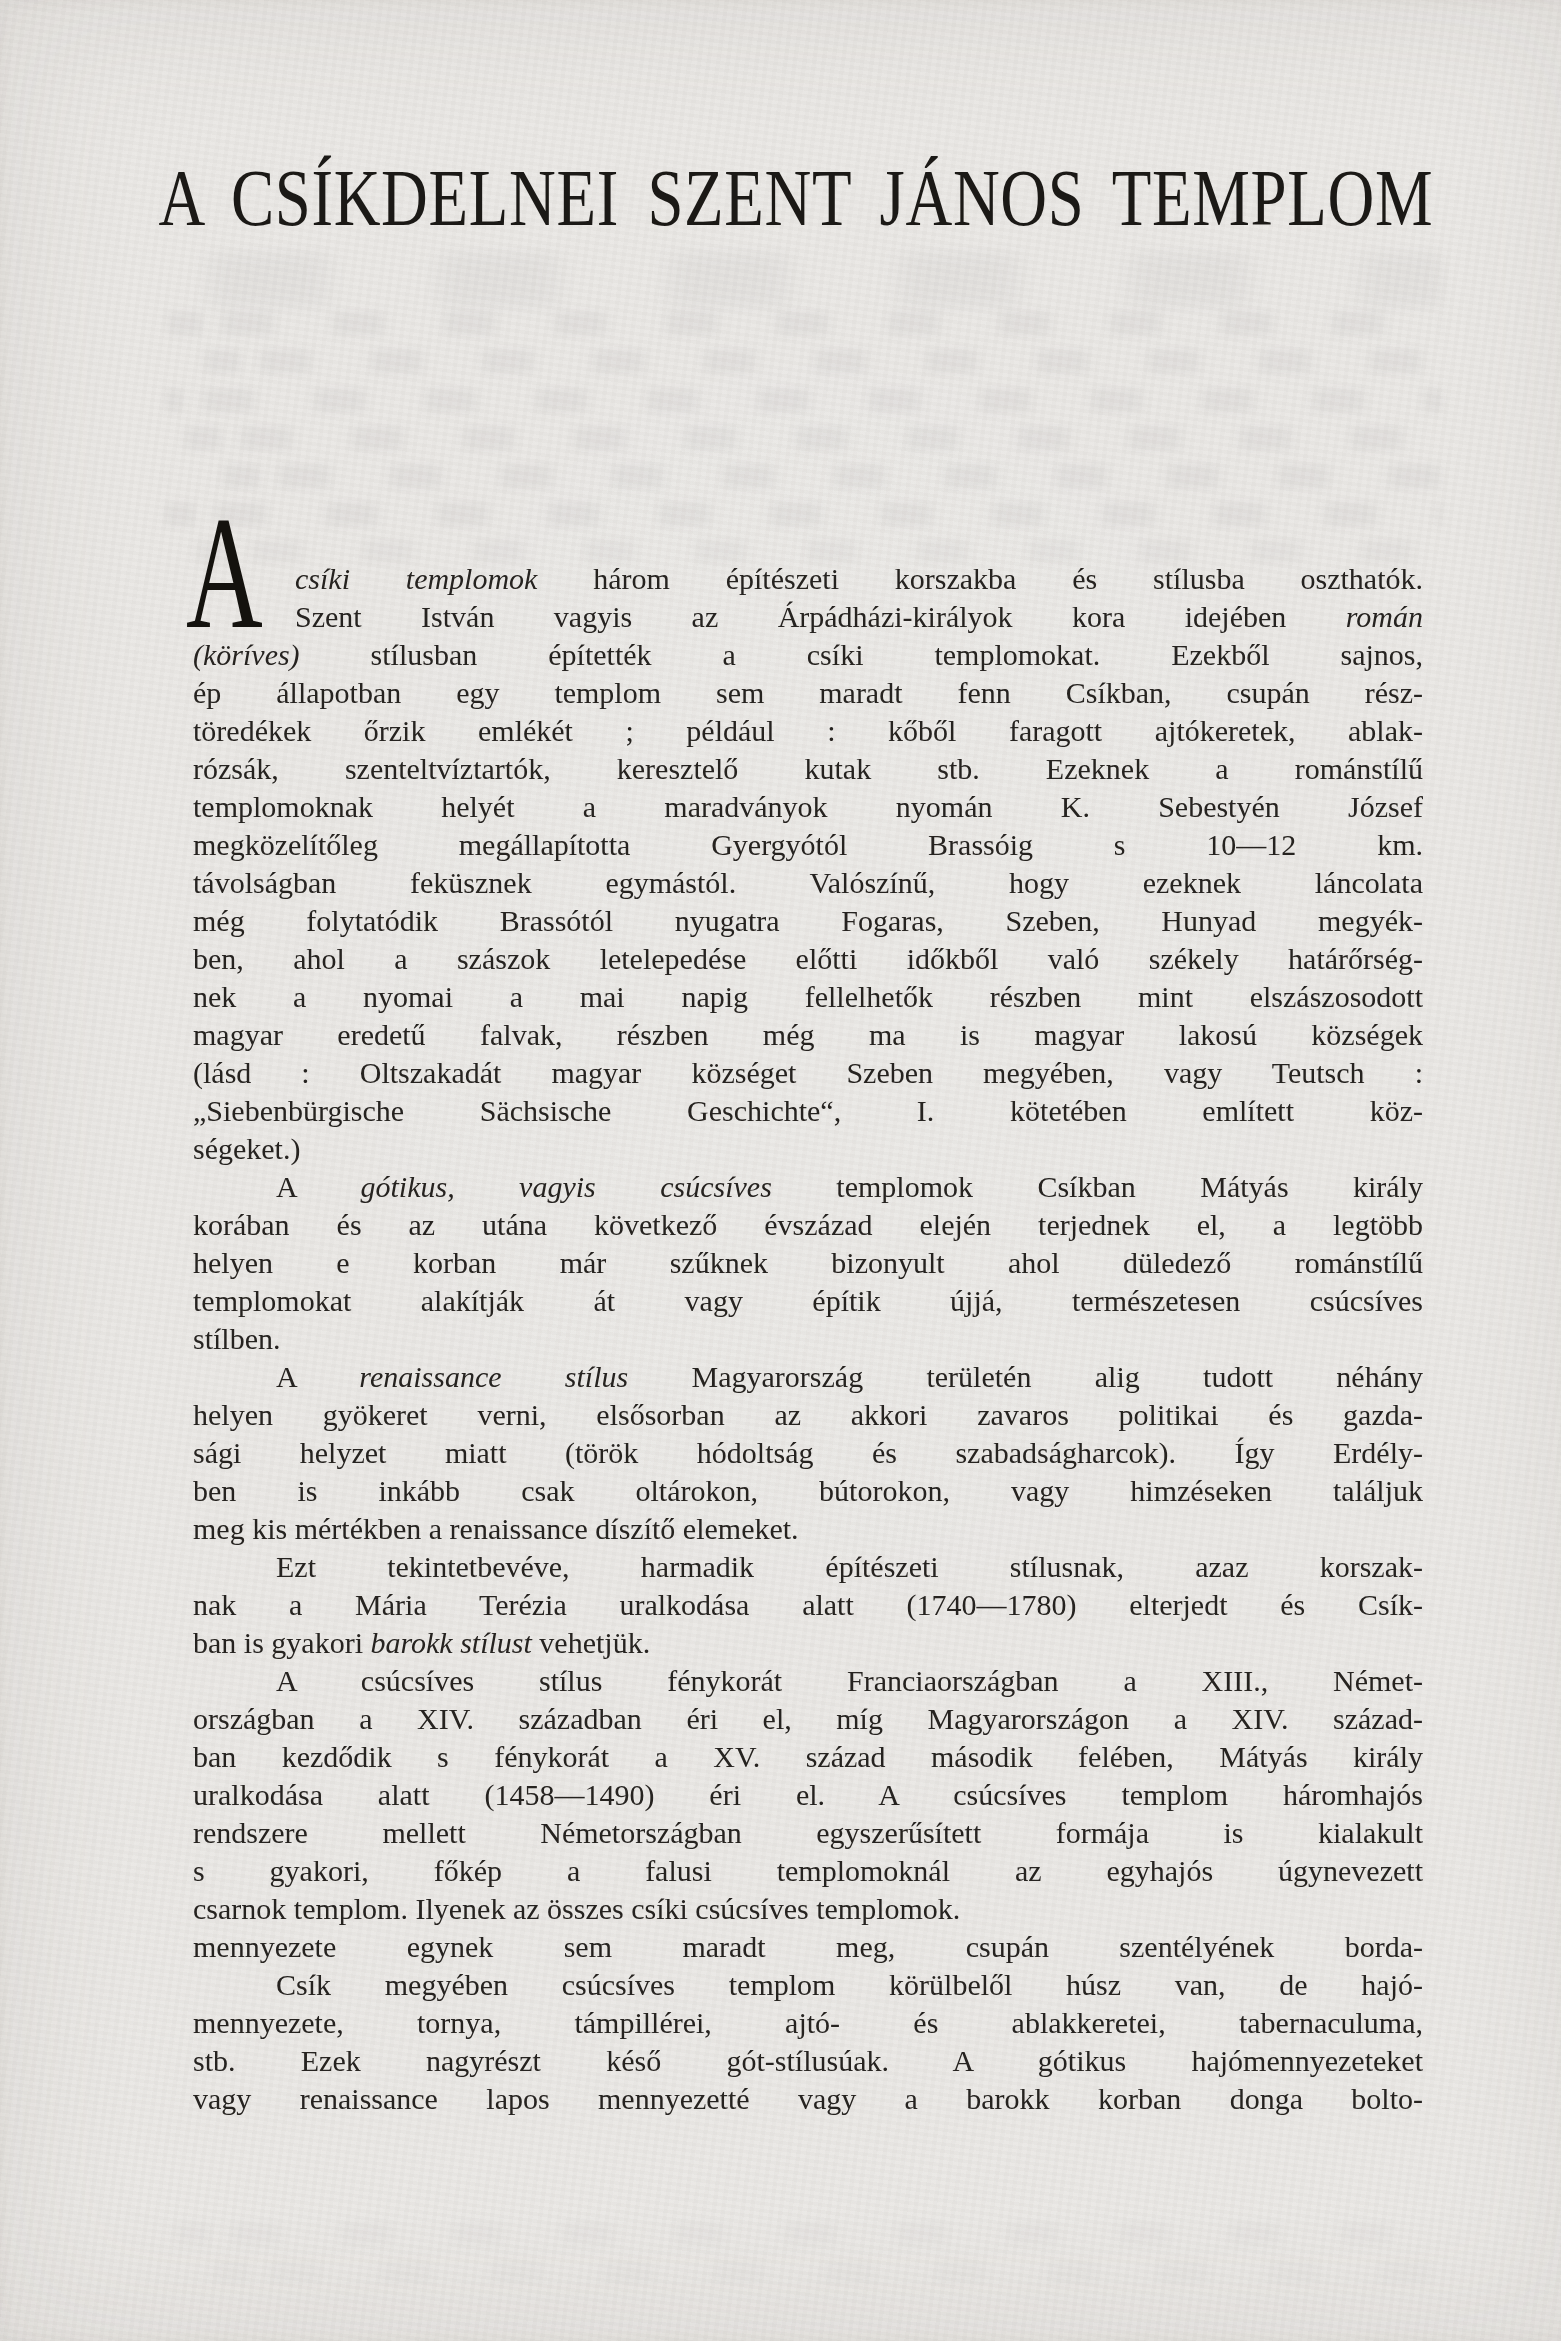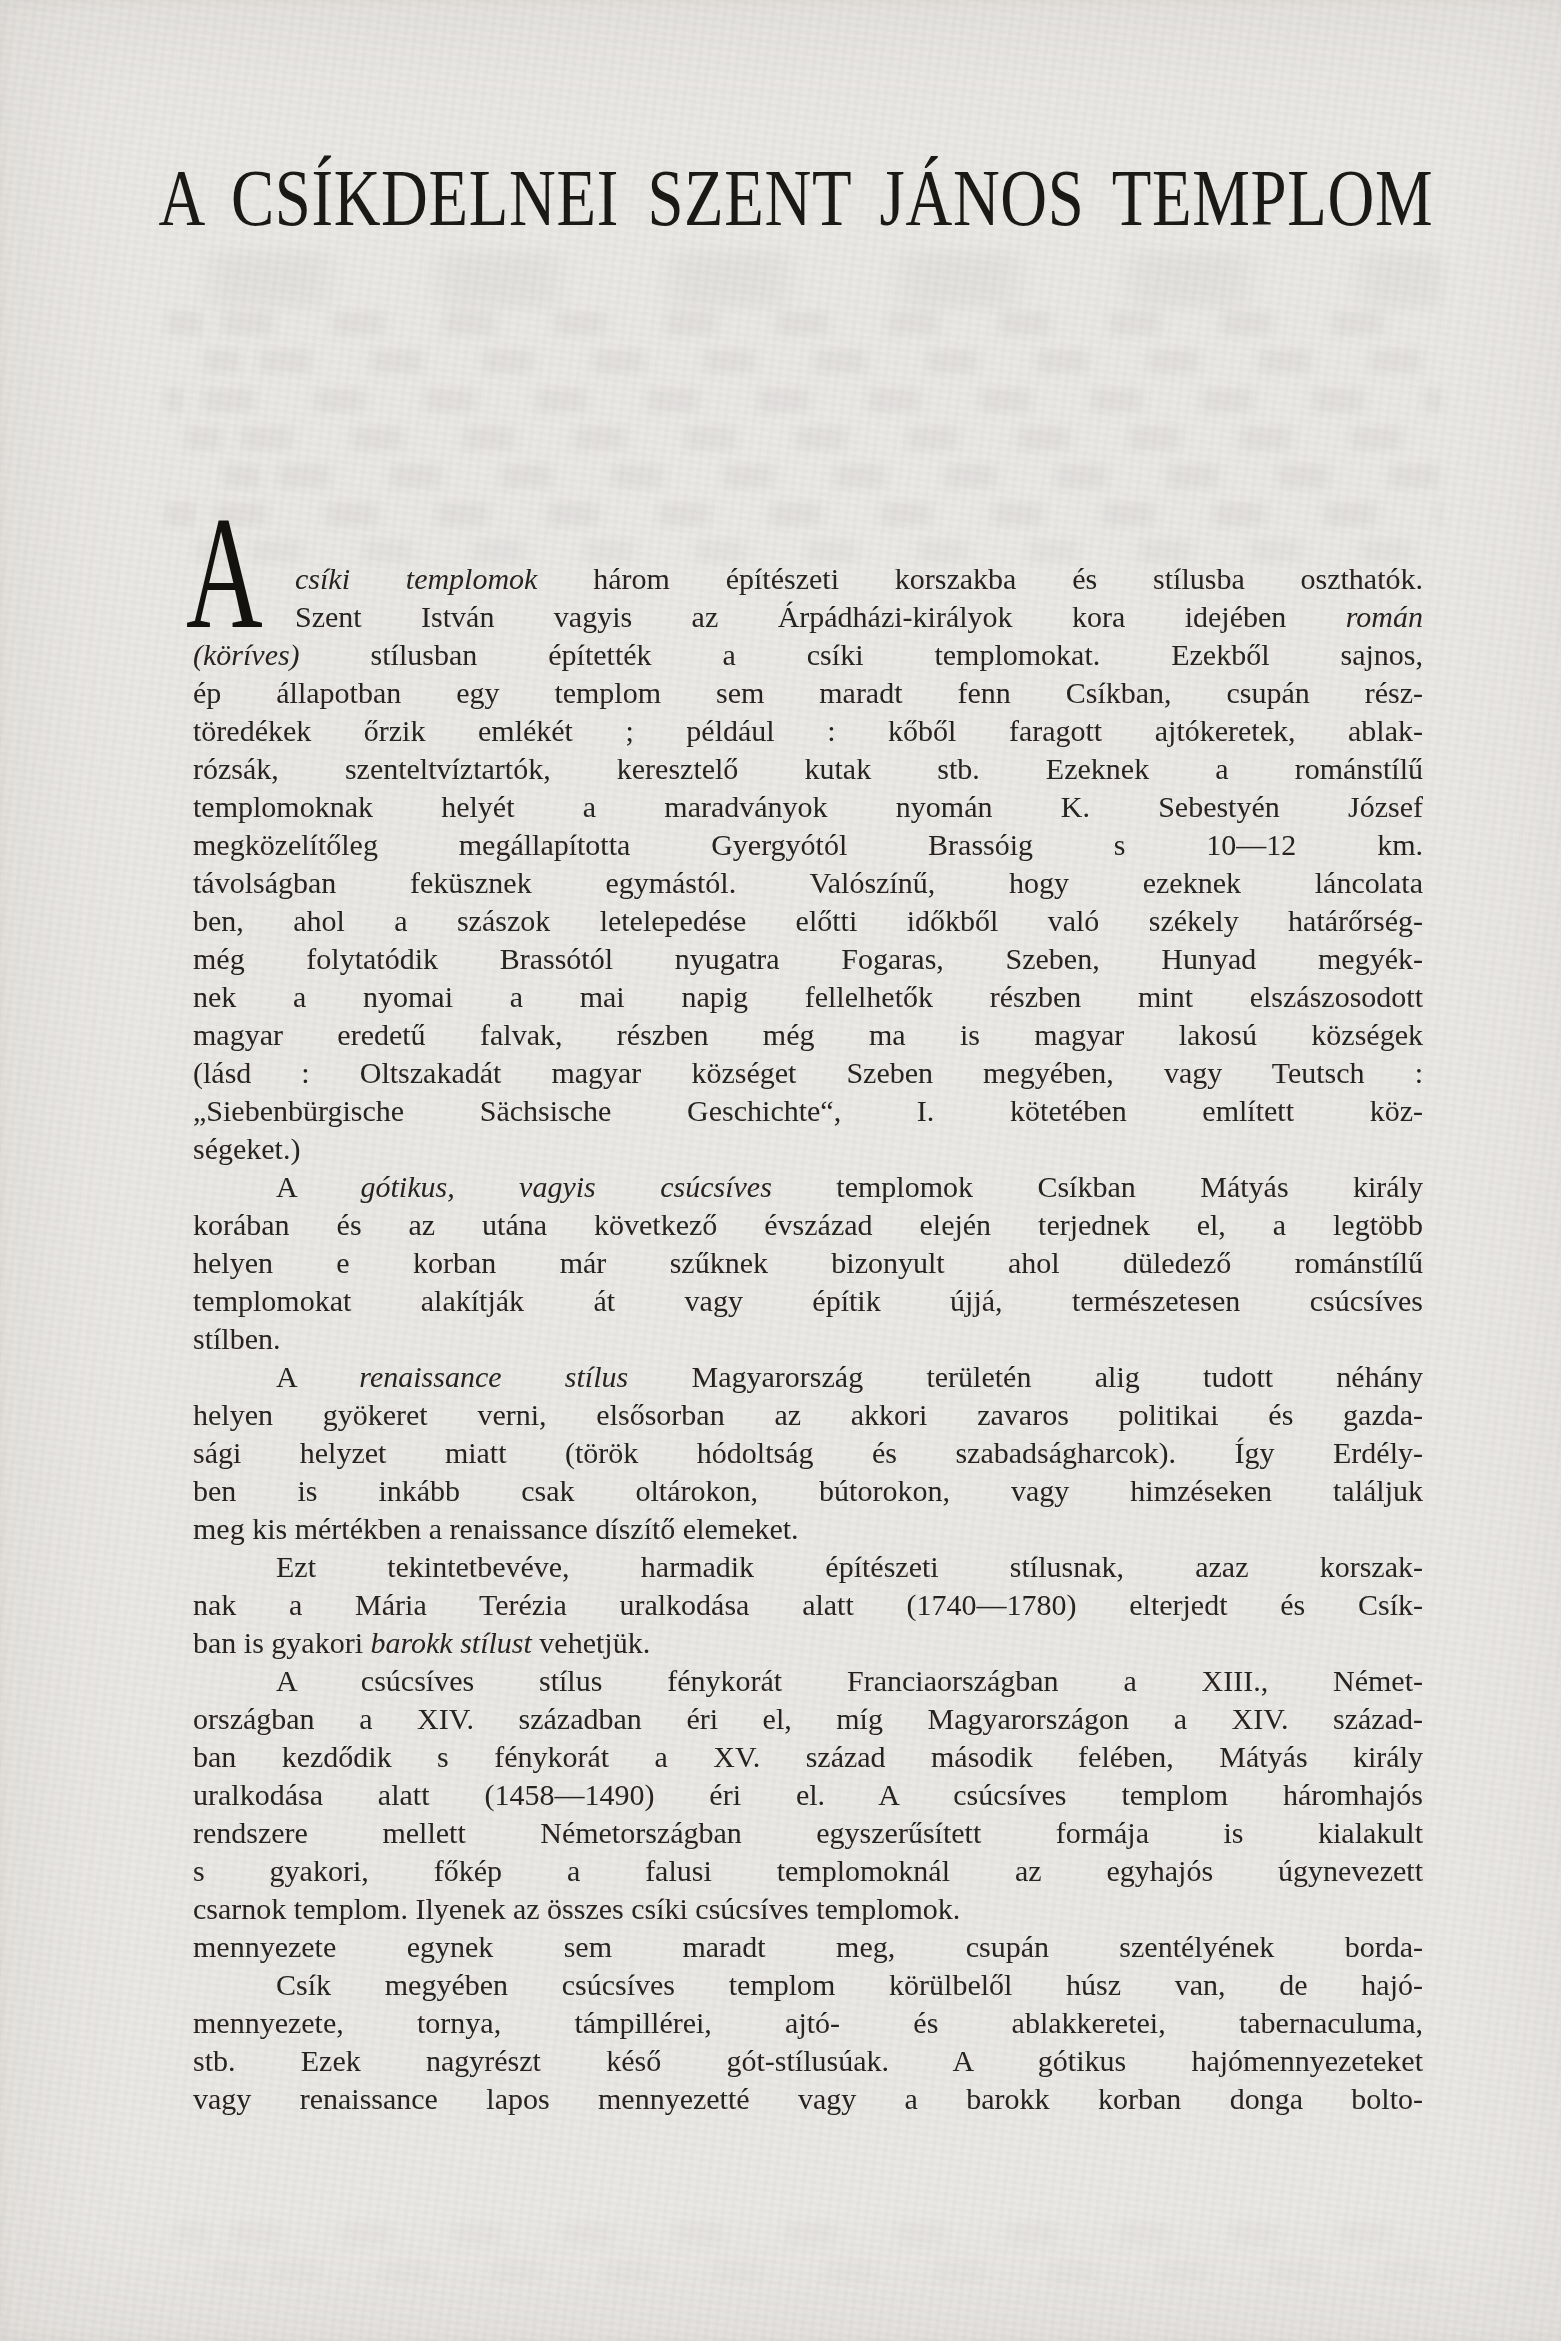--- a/index.html
+++ b/index.html
@@ -108,22 +108,22 @@
   <div class="text-block" id="text-root">
       <div class="line j dc"><span class="it">csíki templomok</span><span class="rm"> három építészeti korszakba és stílusba oszthatók.</span></div>
       <div class="line j dc"><span class="rm">Szent István vagyis az Árpádházi-királyok kora idejében </span><span class="it">román</span></div>
       <div class="line j"><span class="it">(köríves)</span><span class="rm"> stílusban építették a csíki templomokat. Ezekből sajnos,</span></div>
       <div class="line j"><span class="rm">ép állapotban egy templom sem maradt fenn Csíkban, csupán rész-</span></div>
       <div class="line j"><span class="rm">töredékek őrzik emlékét ; például : kőből faragott ajtókeretek, ablak-</span></div>
       <div class="line j"><span class="rm">rózsák, szenteltvíztartók, keresztelő kutak stb. Ezeknek a románstílű</span></div>
       <div class="line j"><span class="rm">templomoknak helyét a maradványok nyomán K. Sebestyén József</span></div>
       <div class="line j"><span class="rm">megközelítőleg megállapította Gyergyótól Brassóig s 10—12 km.</span></div>
       <div class="line j"><span class="rm">távolságban feküsznek egymástól. Valószínű, hogy ezeknek láncolata</span></div>
+      <div class="line j"><span class="rm">még folytatódik Brassótól nyugatra Fogaras, Szeben, Hunyad megyék-</span></div>
       <div class="line j"><span class="rm">ben, ahol a szászok letelepedése előtti időkből való székely határőrség-</span></div>
-      <div class="line j"><span class="rm">még folytatódik Brassótól nyugatra Fogaras, Szeben, Hunyad megyék-</span></div>
       <div class="line j"><span class="rm">nek a nyomai a mai napig fellelhetők részben mint elszászosodott</span></div>
       <div class="line j"><span class="rm">magyar eredetű falvak, részben még ma is magyar lakosú községek</span></div>
       <div class="line j"><span class="rm">(lásd : Oltszakadát magyar községet Szeben megyében, vagy Teutsch :</span></div>
       <div class="line j"><span class="rm">„Siebenbürgische Sächsische Geschichte“, I. kötetében említett köz-</span></div>
       <div class="line"><span class="rm">ségeket.)</span></div>
       <div class="line j"><span class="ind"></span><span class="rm">A </span><span class="it">gótikus, vagyis csúcsíves</span><span class="rm"> templomok Csíkban Mátyás király</span></div>
       <div class="line j"><span class="rm">korában és az utána következő évszázad elején terjednek el, a legtöbb</span></div>
       <div class="line j"><span class="rm">helyen e korban már szűknek bizonyult ahol düledező románstílű</span></div>
       <div class="line j"><span class="rm">templomokat alakítják át vagy építik újjá, természetesen csúcsíves</span></div>
       <div class="line"><span class="rm">stílben.</span></div>

